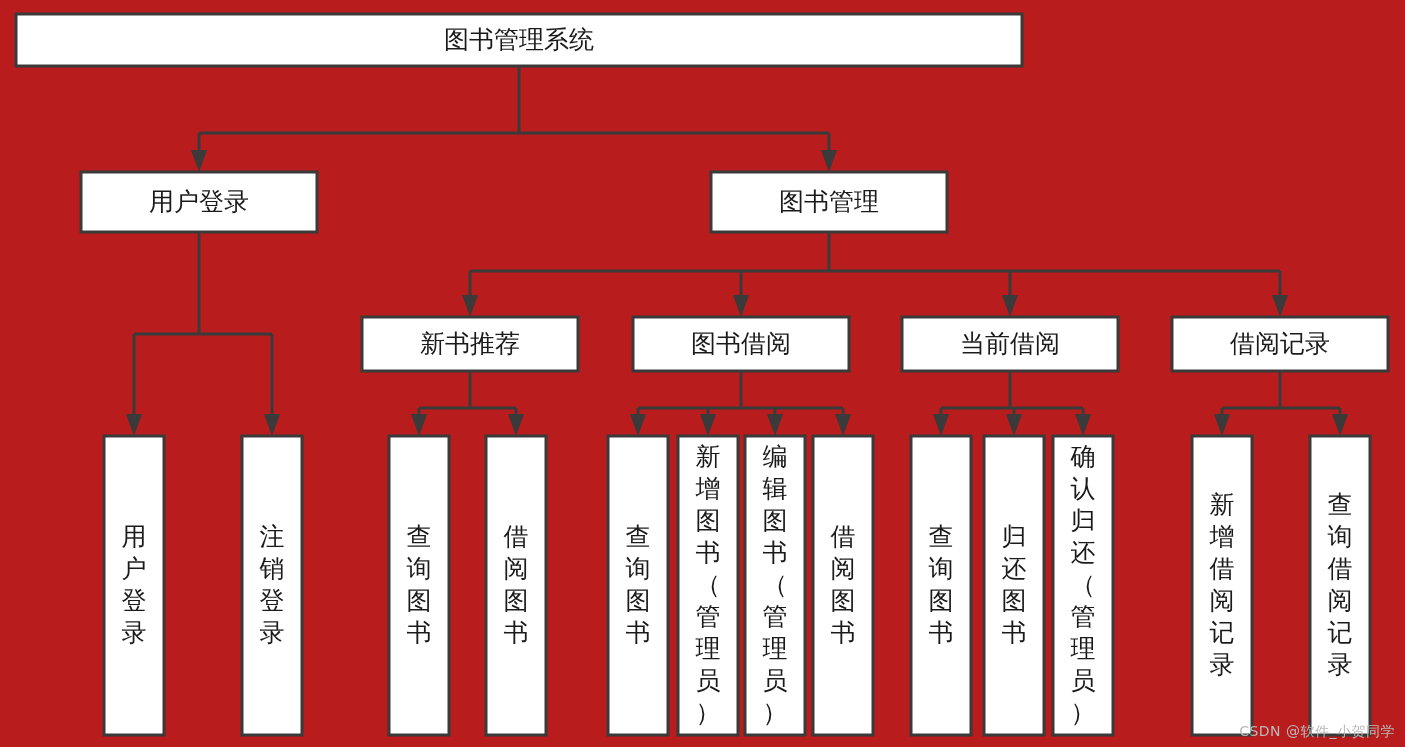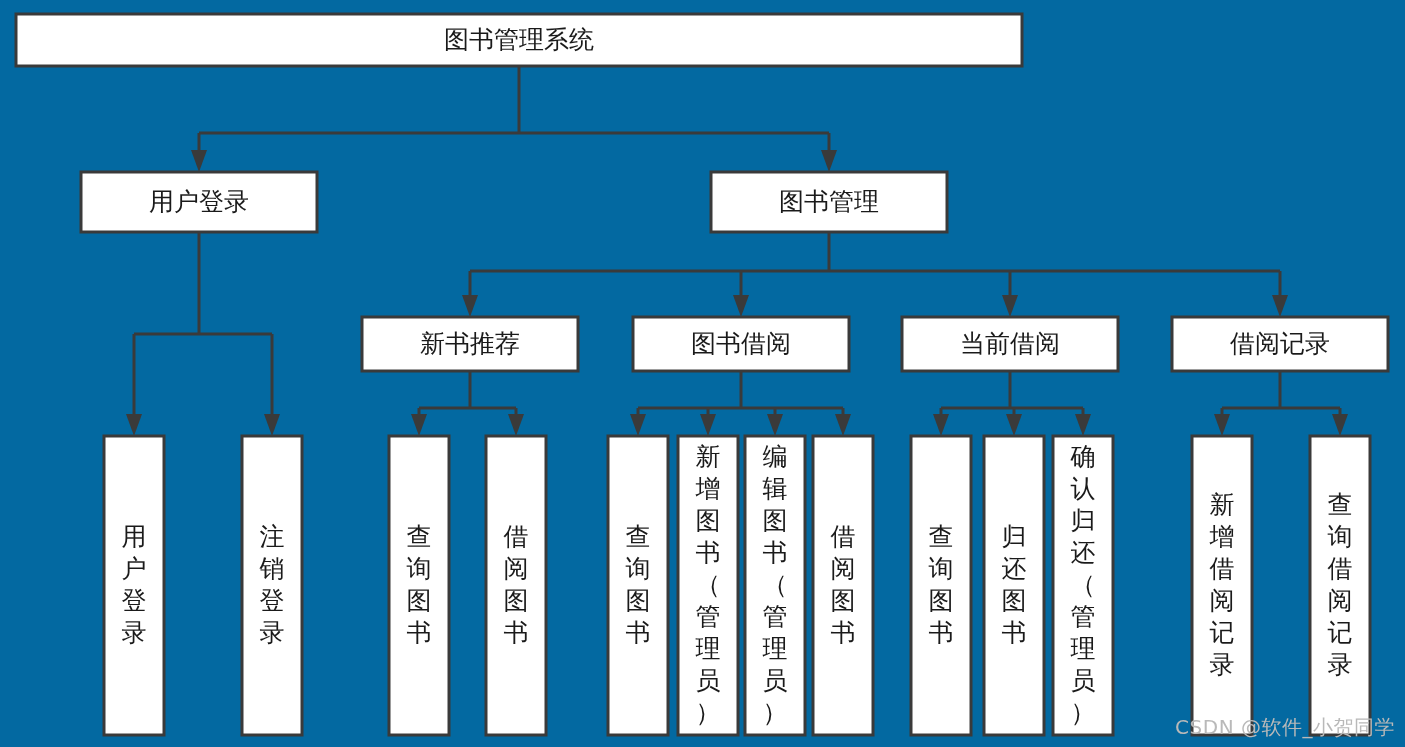--- a/index.html
+++ b/index.html
@@ -8,21 +8,21 @@
     padding: 0;
     background: #ffffff;
   }
   body {
     font-family: "DejaVu Sans", "Liberation Sans", sans-serif;
   }
   #diagram-root {
     position: relative;
     width: 1405px;
     height: 747px;
-    background: #0369a1;
+    background: #b91c1c;
     overflow: hidden;
   }
   svg#flow {
     position: absolute;
     left: 0;
     top: 0;
     width: 1405px;
     height: 747px;
     display: block;
   }
@@ -51,21 +51,21 @@
     font-size: 25px;
   }
   .label-v {
     font-size: 25px;
   }
   .watermark {
     position: absolute;
     right: 10px;
     bottom: 6px;
     font-family: "DejaVu Sans", "Liberation Sans", sans-serif;
-    font-size: 20px;
+    font-size: 14px;
     color: #b9b9b9;
     letter-spacing: 0.5px;
     white-space: nowrap;
     pointer-events: none;
   }
 </style>
 </head>
 <body>
 
 <div id="diagram-root">

